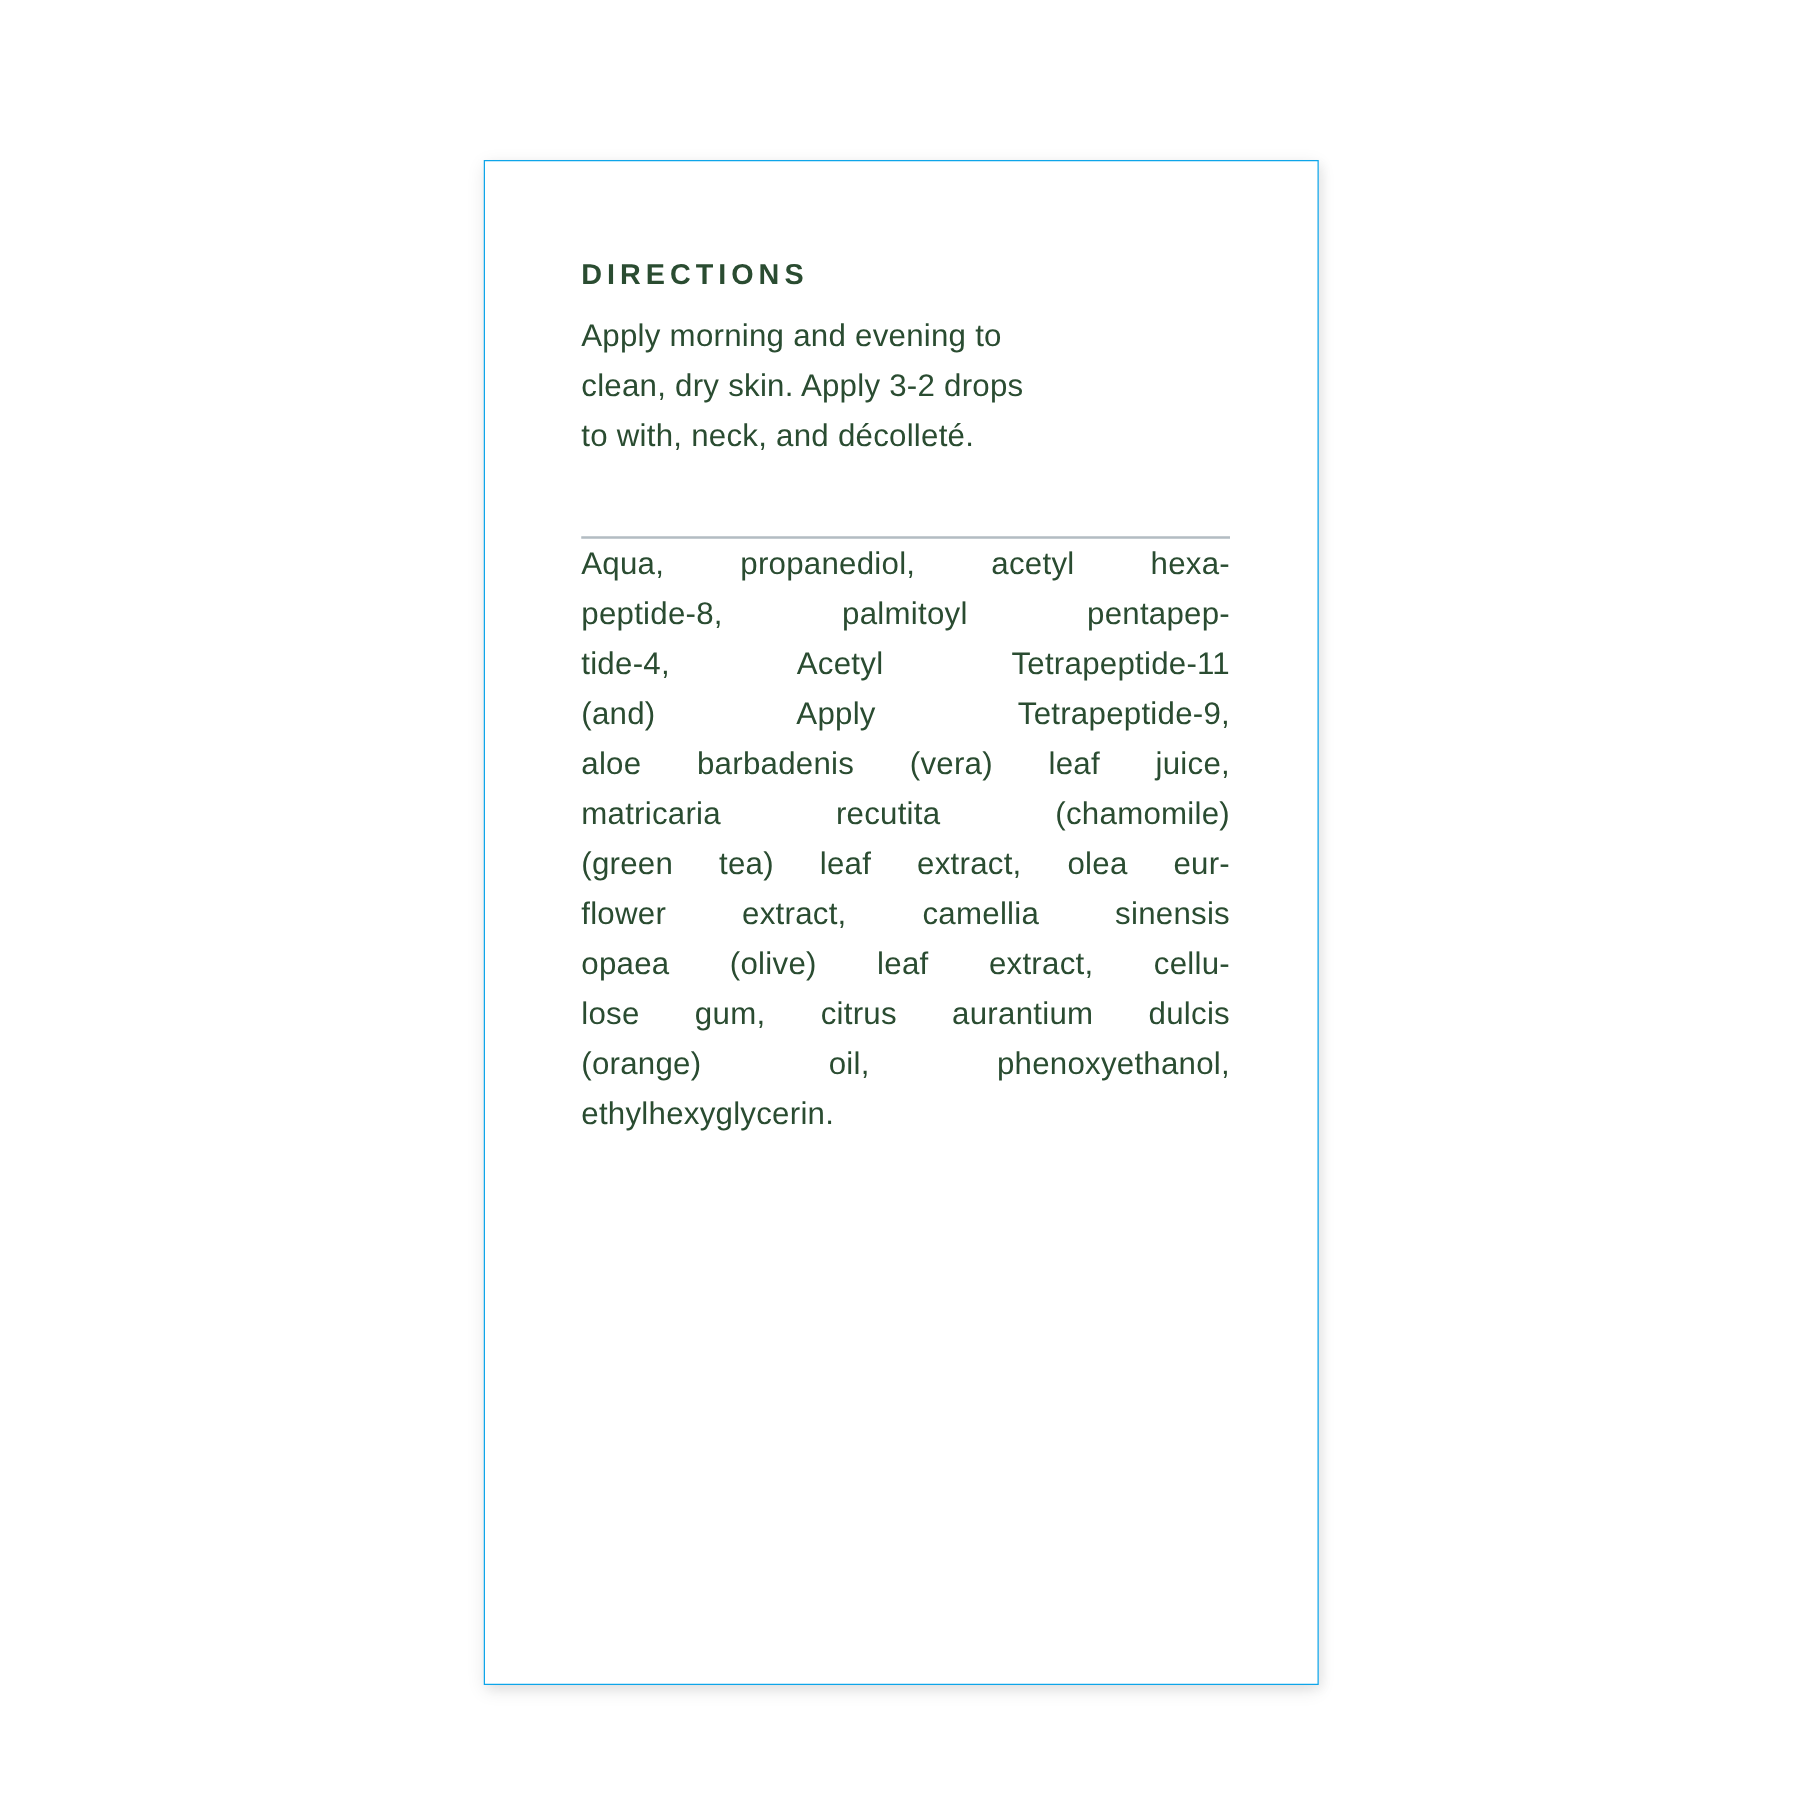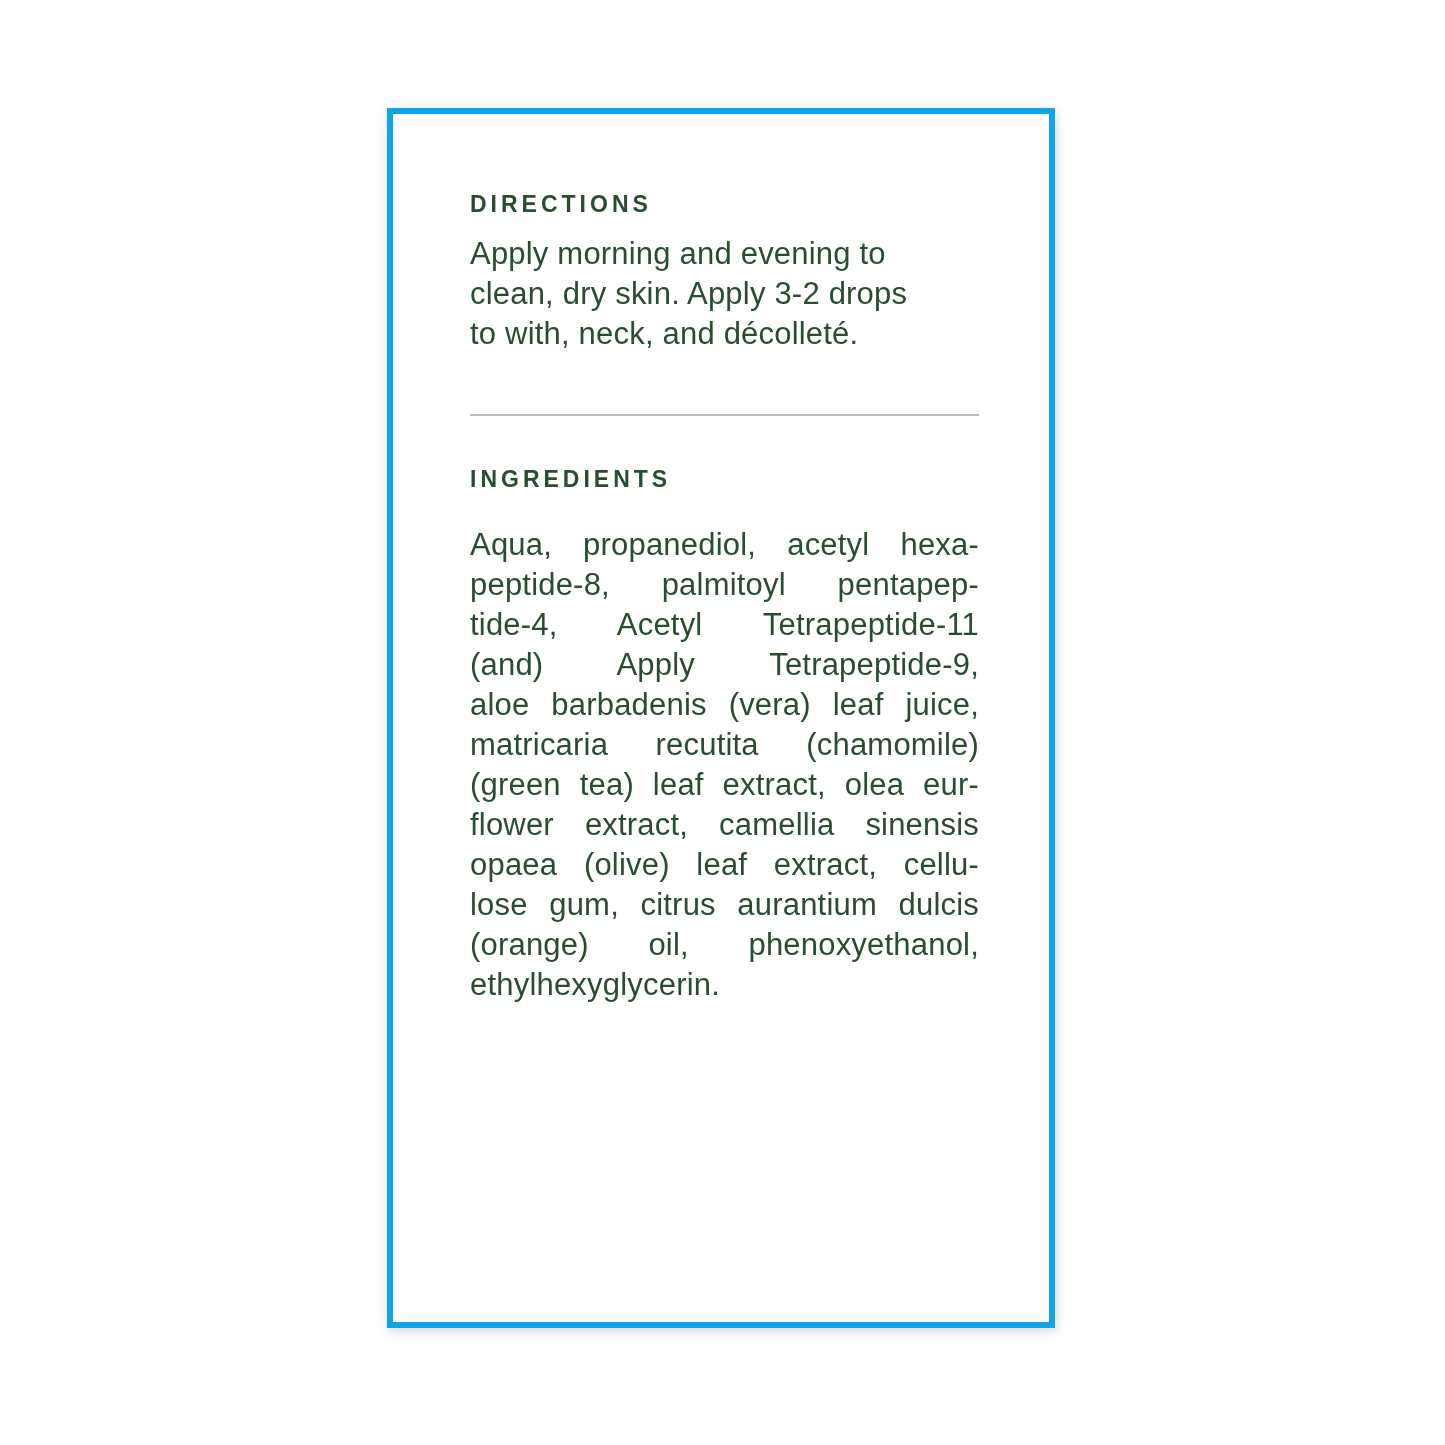--- a/index.html
+++ b/index.html
@@ -17,39 +17,39 @@
   .page{
     position:relative;
     width:1445px;
     height:1445px;
     background:var(--page-bg);
     overflow:hidden;
   }
   .card{
     position:absolute;
     left:387px;
-    top:108px;
+    top:128px;
     width:668px;
     height:1220px;
     background:var(--card-bg);
-    border:6px solid #0ea5e9;
+    border:1px solid #0ea5e9;
     box-shadow:0 4px 14px rgba(0,0,0,0.10), 3px 3px 8px rgba(0,0,0,0.05);
     padding:76px 70px 0 77px;
   }
   .section-heading{
     font-size:23px;
     font-weight:bold;
     letter-spacing:4px;
     line-height:28px;
     color:var(--text-green);
   }
   .section-heading.directions{ margin-bottom:16px; }
   .section-heading.ingredients{ margin-top:49px; margin-bottom:32px; }
   .body-text{
-    font-size:31px;
+    font-size:25px;
     line-height:40px;
     letter-spacing:0.2px;
     color:var(--text-green);
   }
   .para + .para{ margin-top:37px; }
   .para .line{ text-align:left; white-space:nowrap; }
   .ingredients-lines .line{
     text-align:justify;
     text-align-last:justify;
     text-justify:inter-word;
@@ -78,21 +78,20 @@
           <div class="line">Apply morning and evening to</div>
           <div class="line">clean, dry skin. Apply 3-2 drops</div>
           <div class="line last">to with, neck, and décolleté.</div>
         </div>
 
     </section>
 
     <hr class="divider">
 
     <section>
-      <h2 class="section-heading ingredients">INGREDIENTS</h2>
 
       <div class="body-text ingredients-lines">
           <div class="line">Aqua, propanediol, acetyl hexa-</div>
           <div class="line">peptide-8, palmitoyl pentapep-</div>
           <div class="line">tide-4, Acetyl Tetrapeptide-11</div>
           <div class="line">(and) Apply Tetrapeptide-9,</div>
           <div class="line">aloe barbadenis (vera) leaf juice,</div>
           <div class="line">matricaria recutita (chamomile)</div>
           <div class="line">(green tea) leaf extract, olea eur-</div>
           <div class="line">flower extract, camellia sinensis</div>

